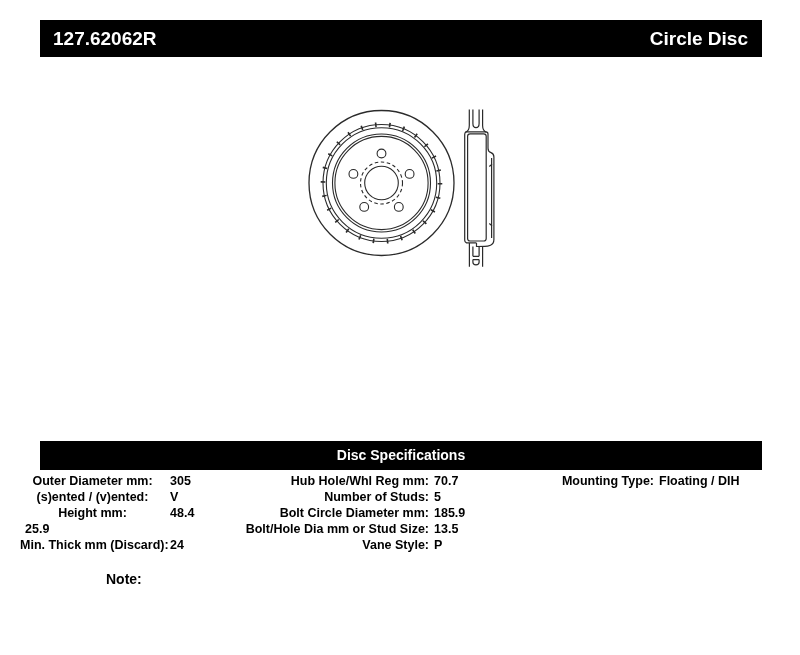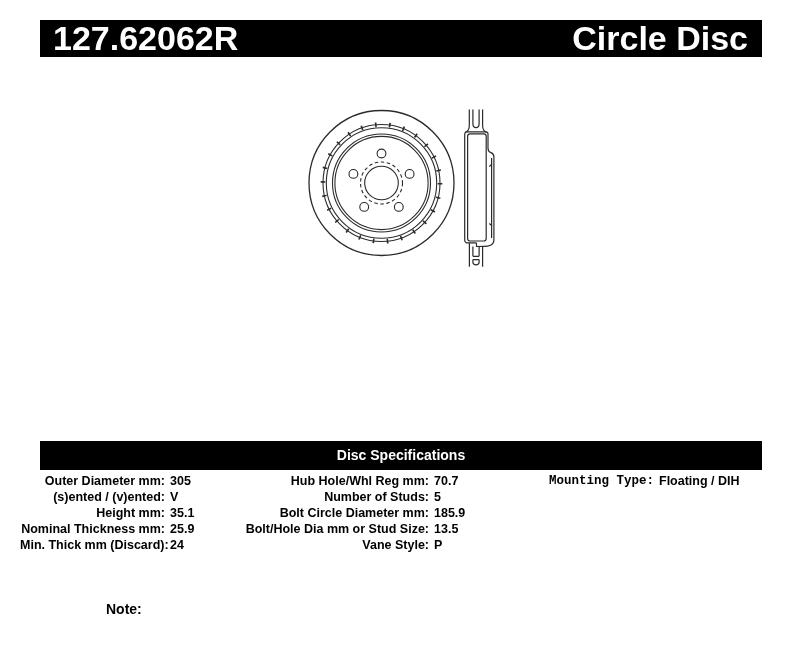--- a/index.html
+++ b/index.html
@@ -6,36 +6,36 @@
   body{
     width:800px;height:655px;position:relative;background:#ffffff;
     font-family:"Liberation Sans", sans-serif;color:#000;
     -webkit-font-smoothing:antialiased;overflow:hidden;
   }
   .bar{
     position:absolute;left:40px;width:722px;background:#000;color:#fff;
     box-sizing:border-box;font-weight:bold;
   }
   .header-bar{
-    top:20px;height:37px;line-height:37px;font-size:34px;
+    top:20px;height:37px;line-height:37px;font-size:19px;
     display:flex;justify-content:space-between;align-items:center;
     padding:0 14px 0 13px;
   }
   .spec-bar{
     top:441px;height:29px;line-height:29px;font-size:14px;text-align:center;
   }
   .drawing{position:absolute;left:288px;top:93px;width:212px;height:180px;}
   .spec-col{position:absolute;top:473px;}
   .spec-row{display:flex;height:16px;line-height:16px;font-size:12.5px;font-weight:bold;white-space:nowrap;}
   .spec-label{text-align:right;}
-  .col1{left:20px;}  .col1 .spec-label{width:145px;}
+  .col1{left:20px;}  .col1 .spec-label{width:145px;text-align:center;}
   .col2{left:230px;} .col2 .spec-label{width:199px;}
-  .col3{left:530px;} .col3 .spec-label{width:124px;font-family:Liberation Mono, monospace;}
+  .col3{left:530px;} .col3 .spec-label{width:124px;}
   .spec-value{margin-left:5px;text-align:left;}
-  .note{position:absolute;left:95px;top:601px;font-size:14px;font-weight:bold;padding-left:11px;}
+  .note{position:absolute;left:95px;top:571px;font-size:14px;font-weight:bold;padding-left:11px;}
   svg *{vector-effect:non-scaling-stroke;}
 </style>
 </head>
 <body>
 
 <div class="bar header-bar">
   <span>127.62062R</span>
   <span>Circle Disc</span>
 </div>
 
@@ -92,24 +92,23 @@
   <div class="spec-row">
     <span class="spec-label">Outer Diameter mm:</span>
     <span class="spec-value">305</span>
   </div>
   <div class="spec-row">
     <span class="spec-label">(s)ented / (v)ented:</span>
     <span class="spec-value">V</span>
   </div>
   <div class="spec-row">
     <span class="spec-label">Height mm:</span>
-    <span class="spec-value">35.1</span>
+    <span class="spec-value">48.4</span>
   </div>
   <div class="spec-row">
-    <span class="spec-label">Nominal Thickness mm:</span>
     <span class="spec-value">25.9</span>
   </div>
   <div class="spec-row">
     <span class="spec-label">Min. Thick mm (Discard):</span>
     <span class="spec-value">24</span>
   </div>
 </div>
 
 <div class="spec-col col2">
   <div class="spec-row">

